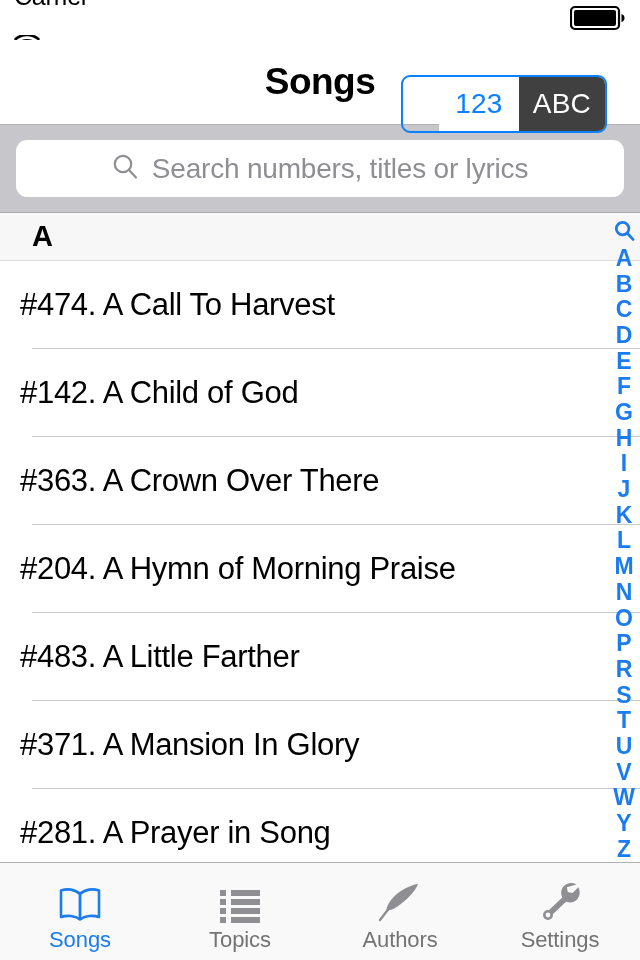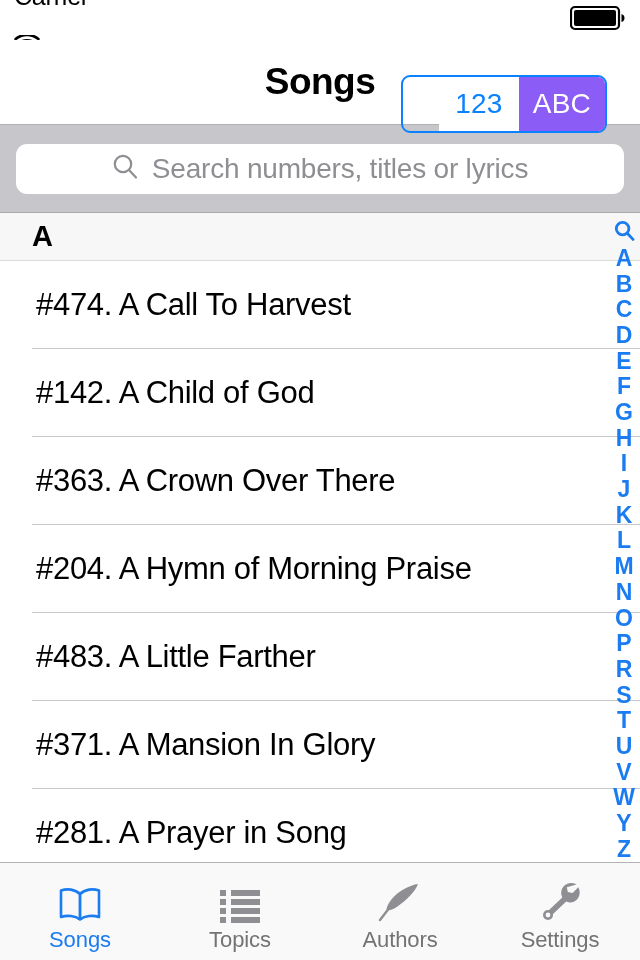--- a/index.html
+++ b/index.html
@@ -96,36 +96,36 @@
     min-width: 80px;
     padding: 0 14px;
     display: flex;
     align-items: center;
     justify-content: center;
     font-size: 28px;
     letter-spacing: 0.2px;
     box-sizing: border-box;
   }
   .seg.inactive { background: #ffffff; color: #0a82ff; }
-  .seg.active   { background: #8b5cf6; color: #ffffff; }
+  .seg.active   { background: #404040; color: #ffffff; }
 
   
   .search-wrap {
     flex: 0 0 88px;
     height: 88px;
     background: #c6c6cb;
     display: flex;
     align-items: center;
     padding: 0 16px;
     box-sizing: border-box;
     border-bottom: 1px solid #a9a9ae;
   }
   .search-field {
     flex: 1;
-    height: 50px;
+    height: 57px;
     background: #ffffff;
     border-radius: 11px;
     display: flex;
     align-items: center;
     justify-content: center;
     gap: 13px;
     padding: 0 16px;
     box-sizing: border-box;
   }
   .search-placeholder {
@@ -155,21 +155,21 @@
     font-size: 29px;
     font-weight: bold;
     color: #000000;
     border-bottom: 1px solid #dcdcdc;
     box-sizing: border-box;
   }
   .row {
     height: 88px;
     display: flex;
     align-items: center;
-    padding-left: 36px;
+    padding-left: 20px;
     box-sizing: border-box;
     position: relative;
     background: #ffffff;
   }
   .row::after {
     content: "";
     position: absolute;
     left: 32px;
     right: 0;
     bottom: 0;

